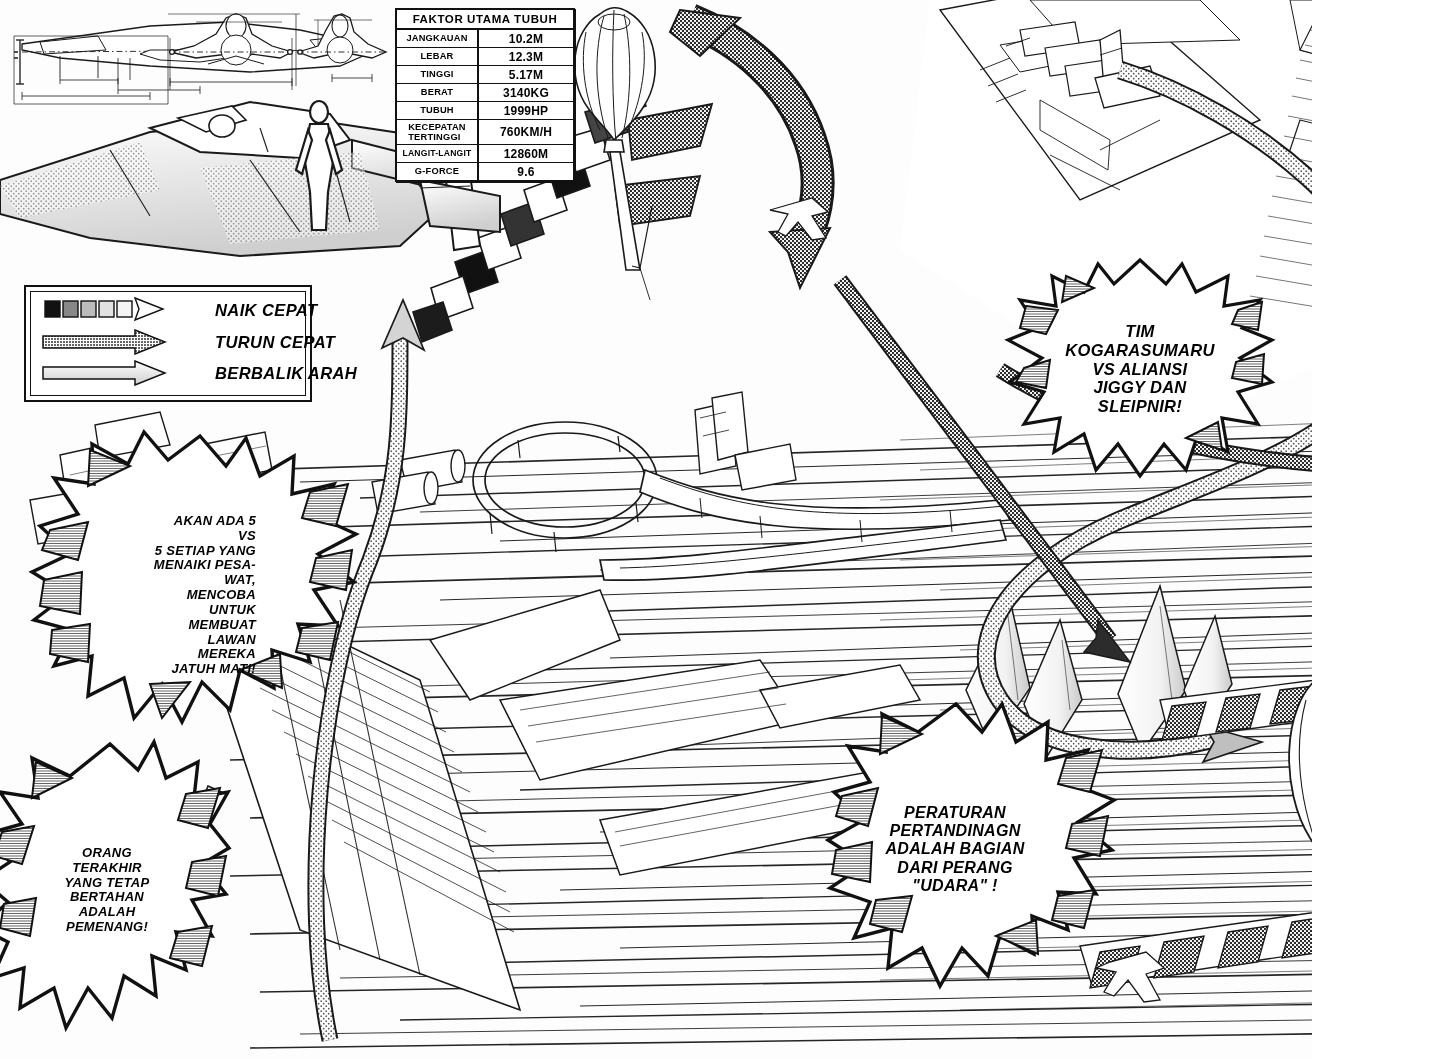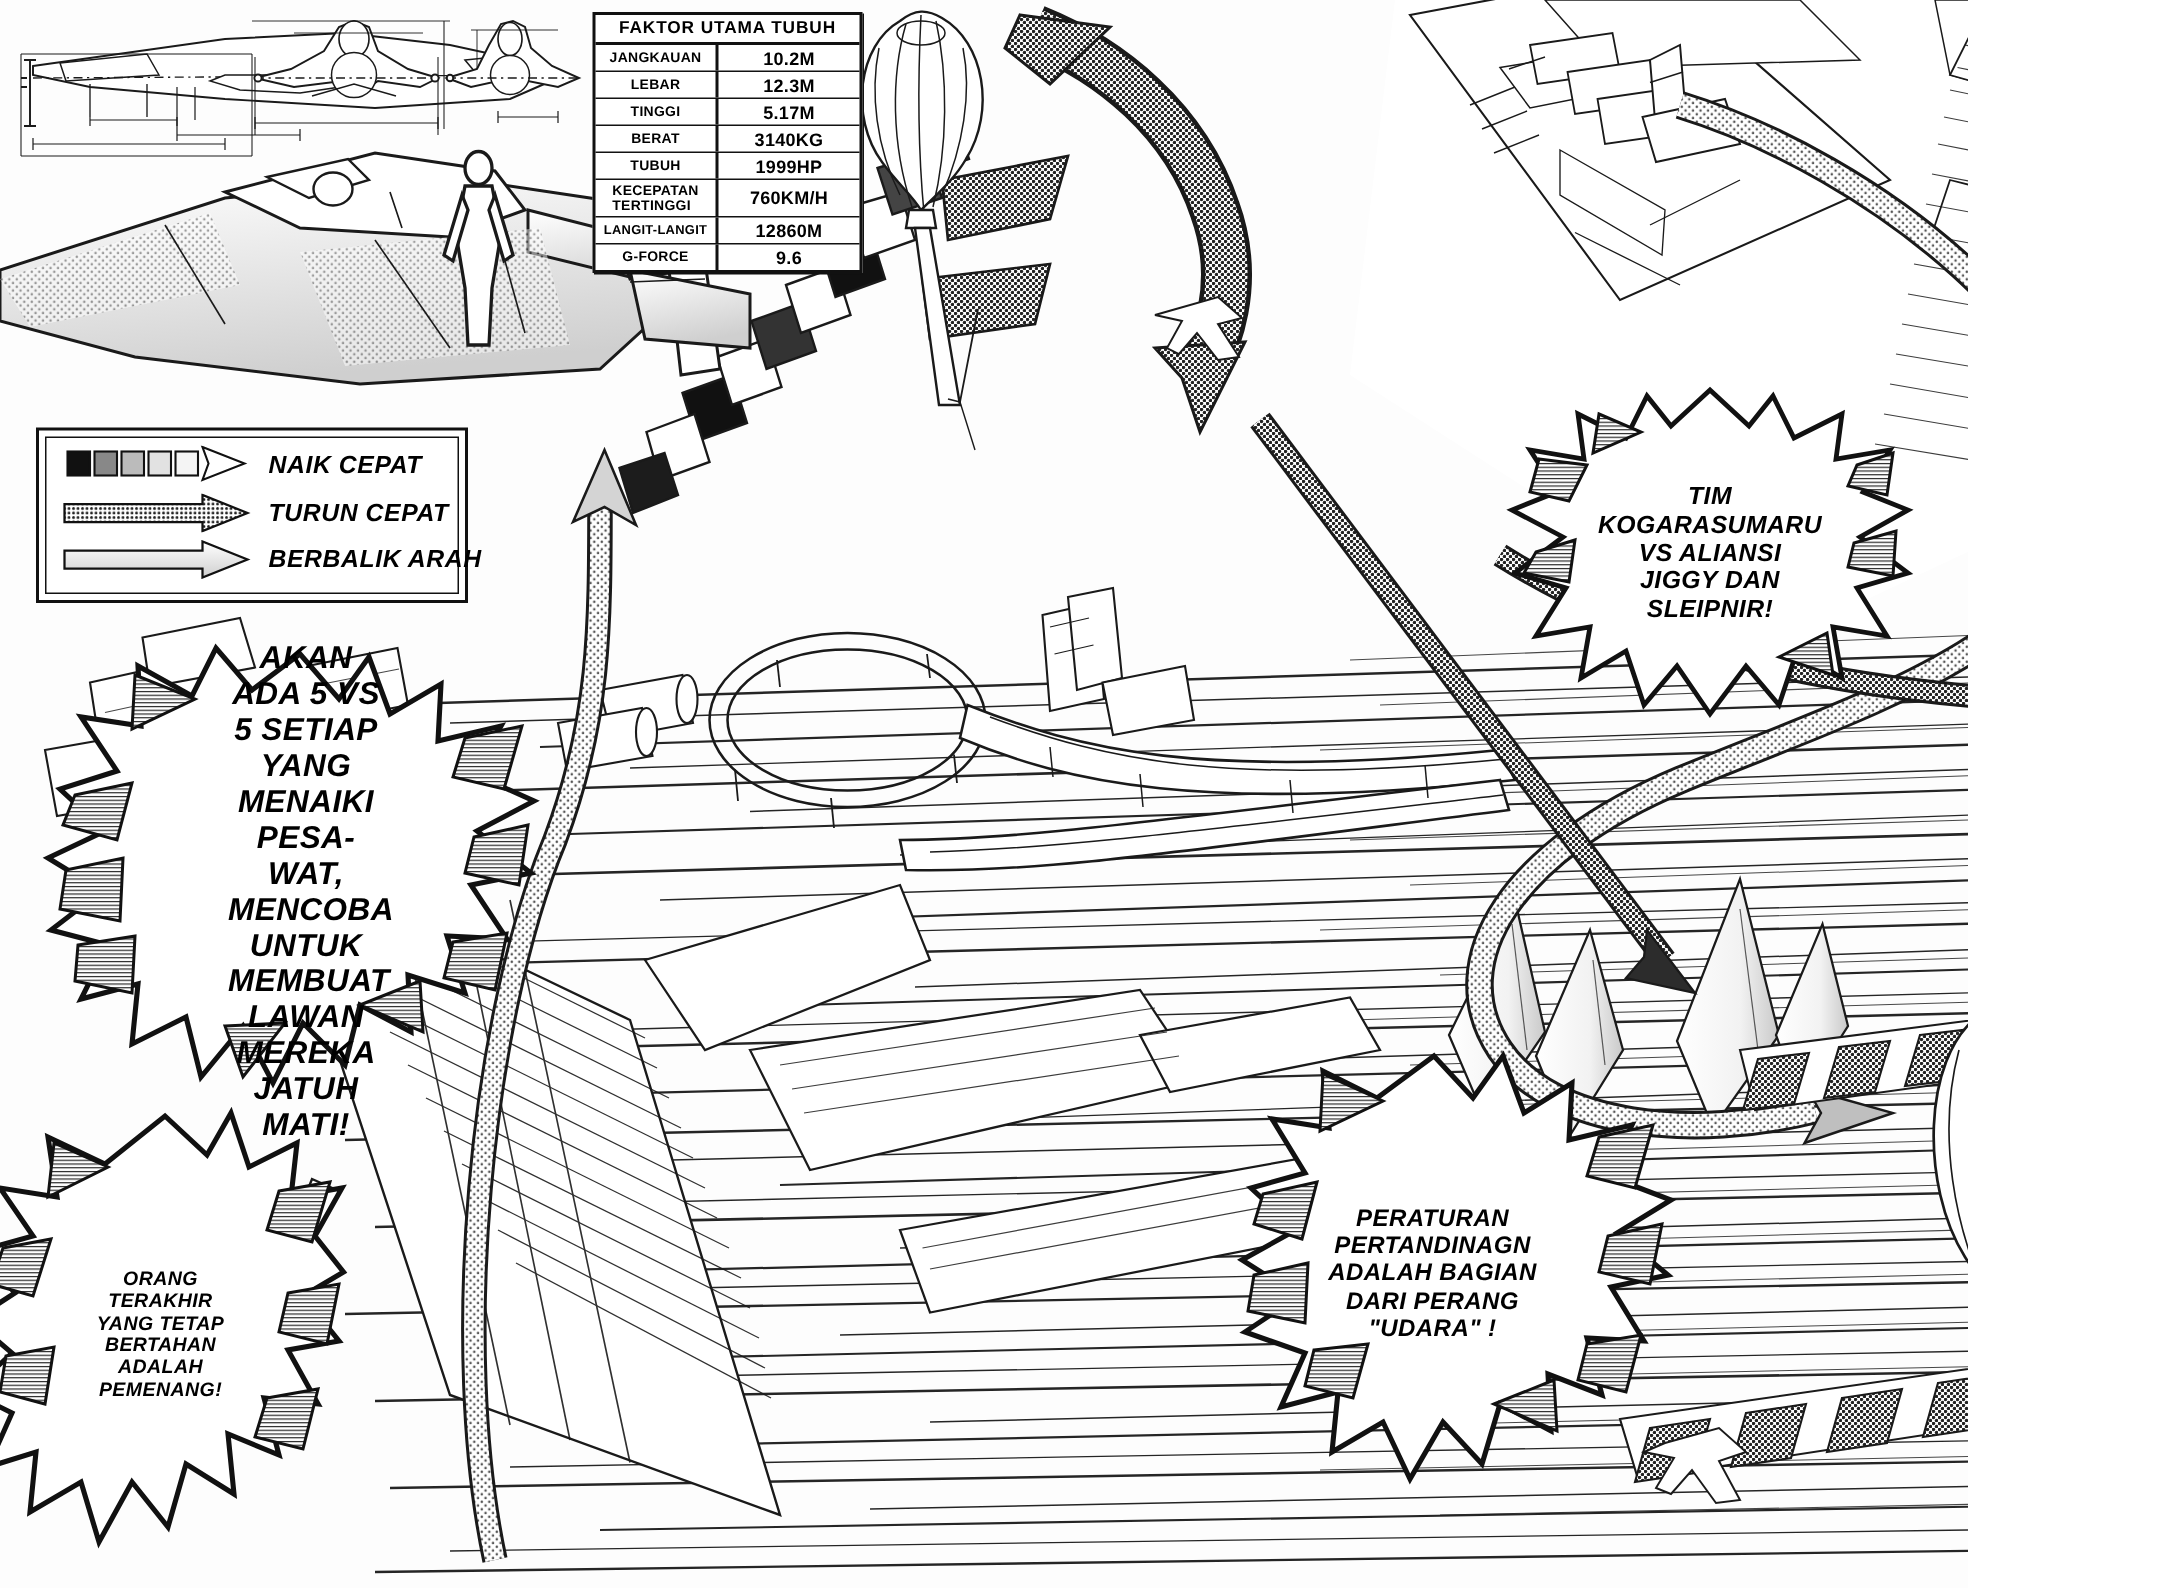--- a/index.html
+++ b/index.html
@@ -20,40 +20,40 @@
   .spec-k{flex:0 0 78px;border-right:2px solid #111;text-align:left;
     font-size:9.3px;font-weight:700;letter-spacing:.2px;padding:1.5px 1px;line-height:1.12;
     display:flex;align-items:center;justify-content:center;}
   .spec-v{flex:1;text-align:center;font-size:12px;font-weight:700;letter-spacing:.2px;
     padding:1.5px 1px;display:flex;align-items:center;justify-content:center;}
 
   
   .legend{position:absolute;left:24px;top:285px;width:284px;height:113px;
     border:2.5px solid #111;background:#fff;}
   .legend-inner{position:absolute;inset:4px;border:1.4px solid #111;background:#fff;}
-  .legend-row{position:absolute;left:8px;right:19px;height:30px;display:flex;align-items:center;}
+  .legend-row{position:absolute;left:8px;right:19px;height:30px;display:flex;align-items:center;gap:36px;}
   .lr0{top:3px;} .lr1{top:35px;} .lr2{top:66px;}
   .legend-art{position:relative;width:130px;height:26px;flex:0 0 130px;}
   .legend-label{font-size:16.5px;font-weight:700;font-style:italic;letter-spacing:.4px;
     margin-left:10px;white-space:nowrap;font-family:"Liberation Sans",sans-serif;}
 
   
   .bubble{position:absolute;}
   .bubble svg{position:absolute;top:0;left:0;overflow:visible;}
   .btext{position:absolute;text-align:center;font-weight:700;font-style:italic;
     line-height:1.14;letter-spacing:.3px;color:#000;
     font-family:"Liberation Sans",sans-serif;white-space:pre-line;
     left:0;right:0;top:50%;transform:translateY(-50%);}
 
   .b-tim   {left:1006px;top:258px;width:268px;height:222px;}
   .b-tim .btext{font-size:16.5px;padding:0 44px;}
   .b-pert  {left:1276px;top:248px;width:180px;height:184px;}
   .b-pert .btext{font-size:15px;padding:0 18px;}
   .b-akan  {left:30px;top:430px;width:330px;height:330px;}
-  .b-akan .btext{font-size:21px;padding:0 104px 0 122px;text-align:center;}
+  .b-akan .btext{font-size:13px;padding:0 104px 0 122px;text-align:right;}
   .b-orang {left:0px;top:740px;width:230px;height:300px;}
   .b-orang .btext{font-size:13px;padding:0 44px 0 28px;}
   .b-per   {left:790px;top:700px;width:330px;height:300px;}
   .b-per .btext{font-size:16px;padding:0 78px;}
 
   .nosel{user-select:none;}
 </style>
 </head>
 <body>
 

